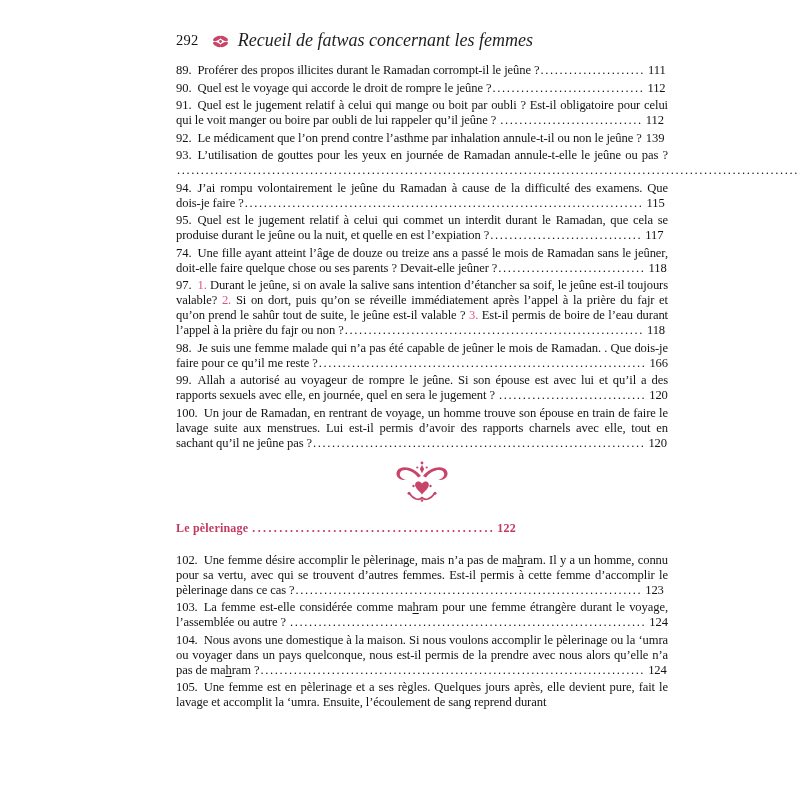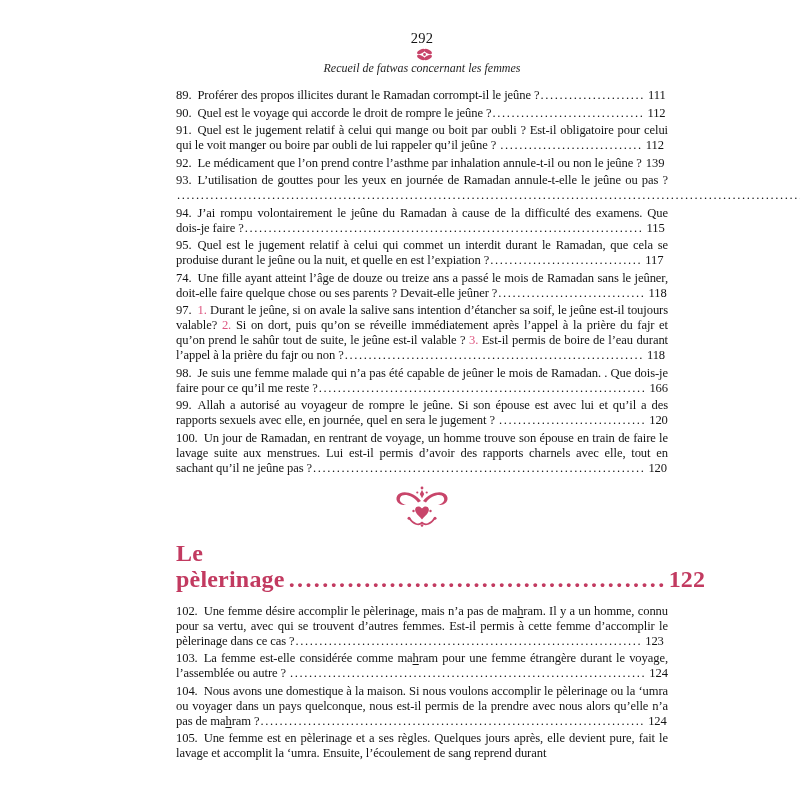--- a/index.html
+++ b/index.html
@@ -14,44 +14,44 @@
     color: var(--ink, #141414);
     overflow: hidden;
   }
   .content {
     position: absolute;
     left: 176px; top: 30px;
     width: 492px;
   }
 
   
-  .header { display: flex; align-items: center; margin-bottom: 12px; flex-direction: column; }
+  .header { display: flex; align-items: center; margin-bottom: 12px; }
   .pagenum { font-size: 14.5px; letter-spacing: 0.3px; }
   .fleuron { display: inline-flex; margin: 1px 9px 0 13px; color: var(--ornament, #c8456a); }
-  .running-title { font-style: italic; font-size: 12px; color: #1f1f1f; }
+  .running-title { font-style: italic; font-size: 18px; color: #1f1f1f; }
 
   
   .entry {
     text-align: justify;
     font-size: 12.6px;
     line-height: 15px;
     letter-spacing: -0.1px;
     margin-bottom: 2.5px;
   }
   .num { margin-right: 6px; margin-top: 38px; }
   .it { }
   .un { text-decoration: underline; text-underline-offset: 2px; }
   .accent { color: var(--accent-inline, #dd5680); }
   .dots { letter-spacing: 1.6px; margin-left: 1px; white-space: nowrap; }
   .pg { padding-left: 3px; }
 
   
   .ornament-wrap { text-align: center; margin: 10px 0 8px; color: var(--ornament, #c8456a); }
   .section-heading {
-    font-size: 24px; font-weight: bold;
+    font-size: 12px; font-weight: bold;
     color: var(--accent-heading, #c23a60);
     line-height: 26px;
     letter-spacing: 0.2px;
     margin: 0 0 12px 0;
   }
   .section-heading .dots { letter-spacing: 2.4px; margin-left: 4px; font-weight: bold; }
   .section-heading .pg { padding-left: 2px; }
 </style>
 </head>
 <body>

